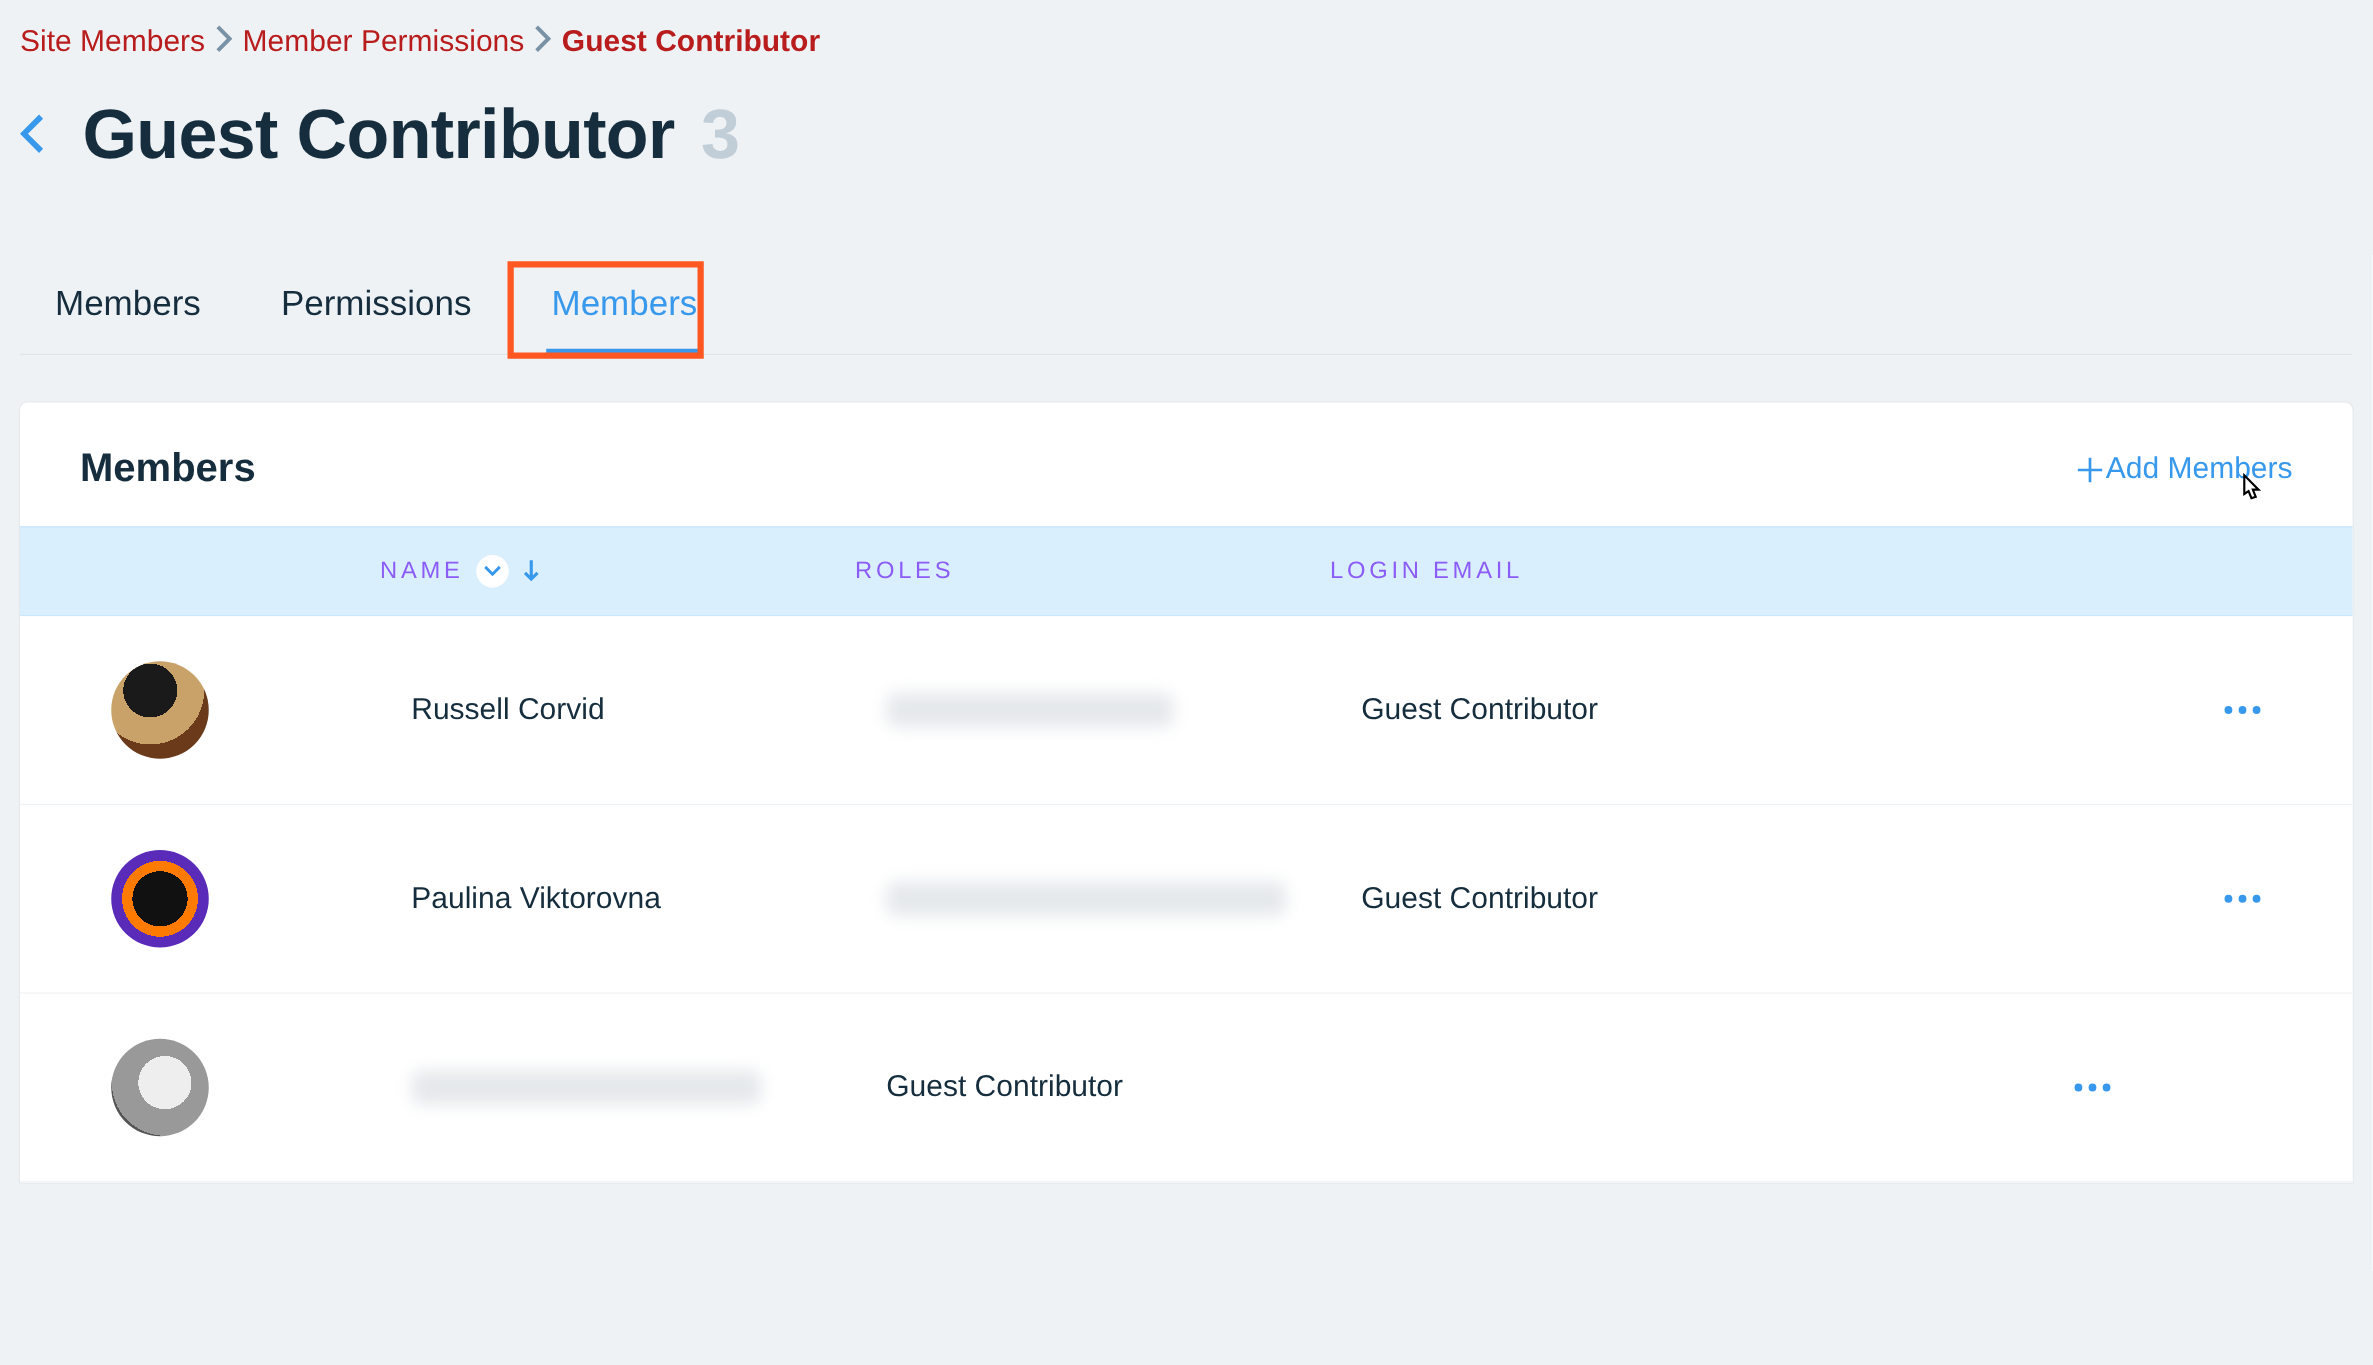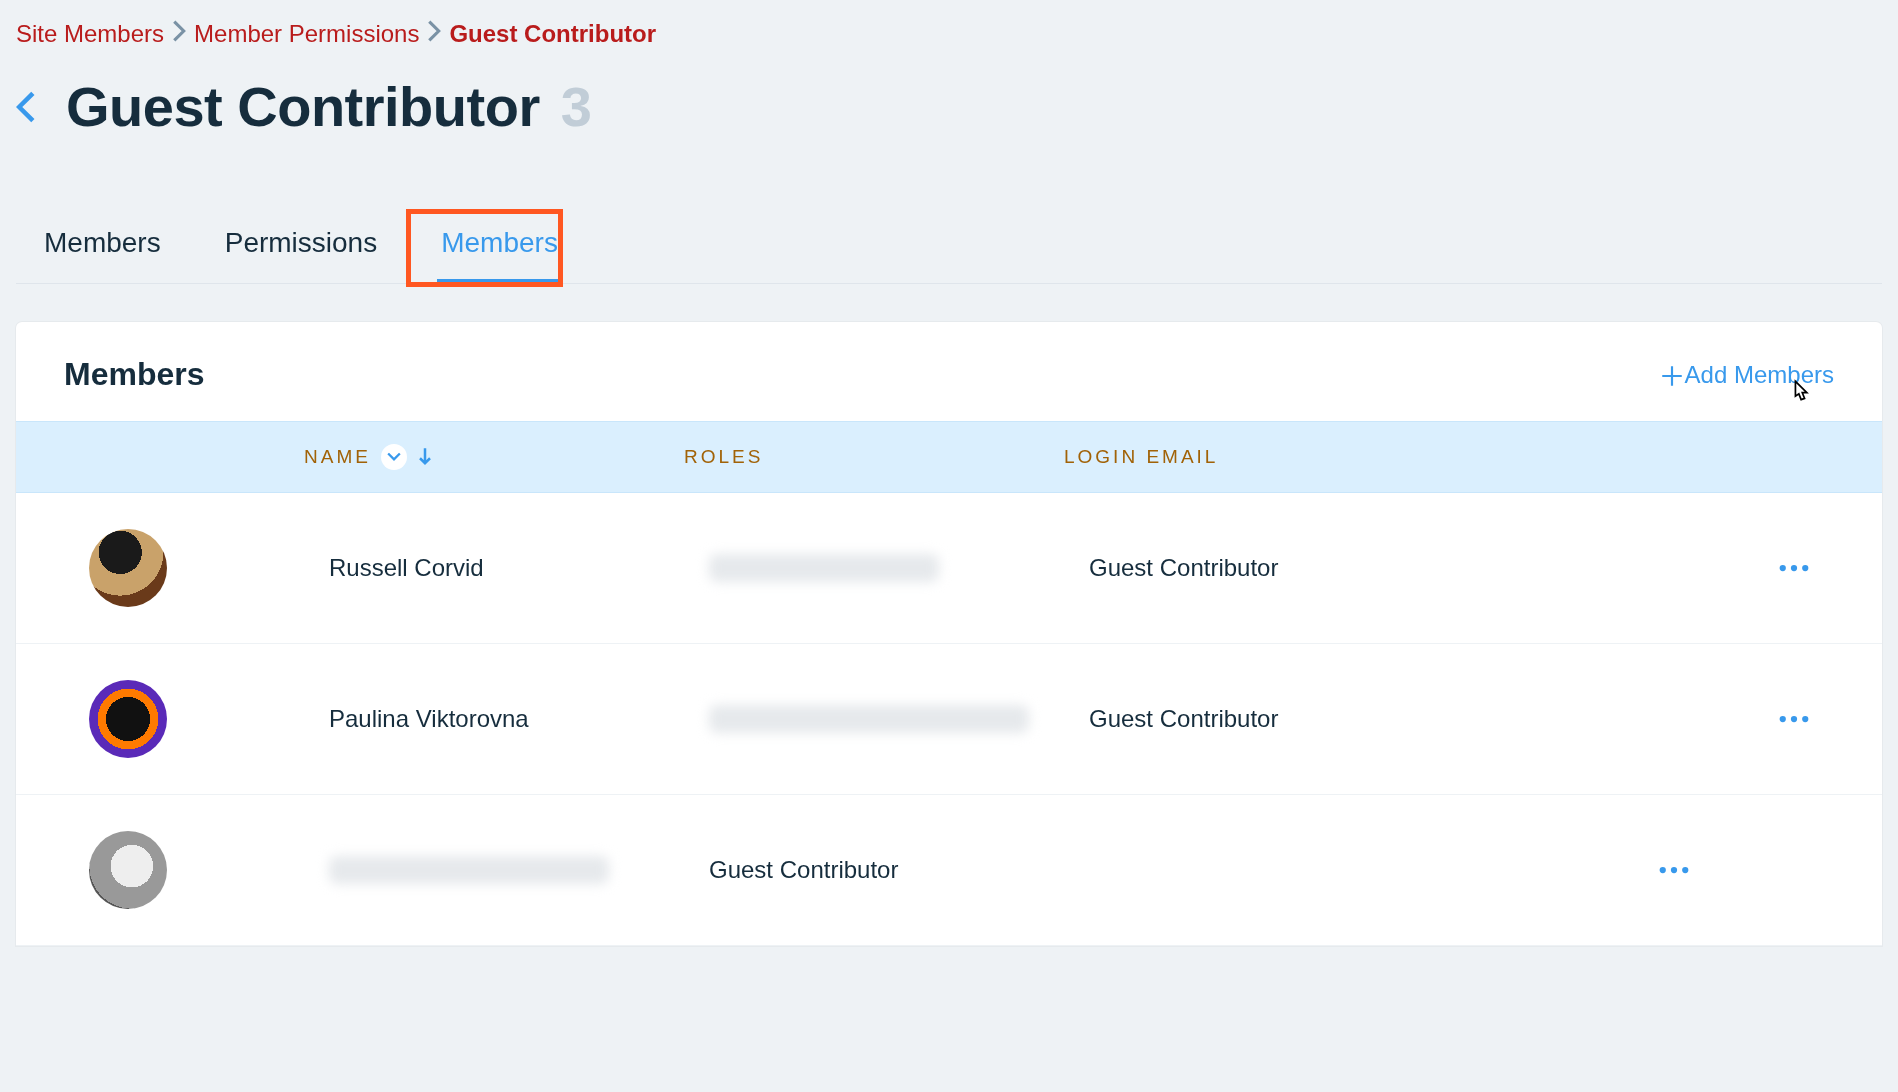--- a/index.html
+++ b/index.html
@@ -118,21 +118,21 @@
   .table-head {
     background: #daeffe;
     border-top: 1px solid #c9e6fb;
     border-bottom: 1px solid #c9e6fb;
     display: grid;
     grid-template-columns: 240px 380px 380px 1fr 120px;
     align-items: center;
     padding: 22px 48px;
     font-size: 19px;
     letter-spacing: 3px;
-    color: #a16207;
+    color: #8b5cf6;
   }
   .th-name {
     display: flex;
     align-items: center;
     gap: 10px;
   }
   .sort-chevron {
     width: 26px; height: 26px;
     border-radius: 50%;
     background: #fff;

